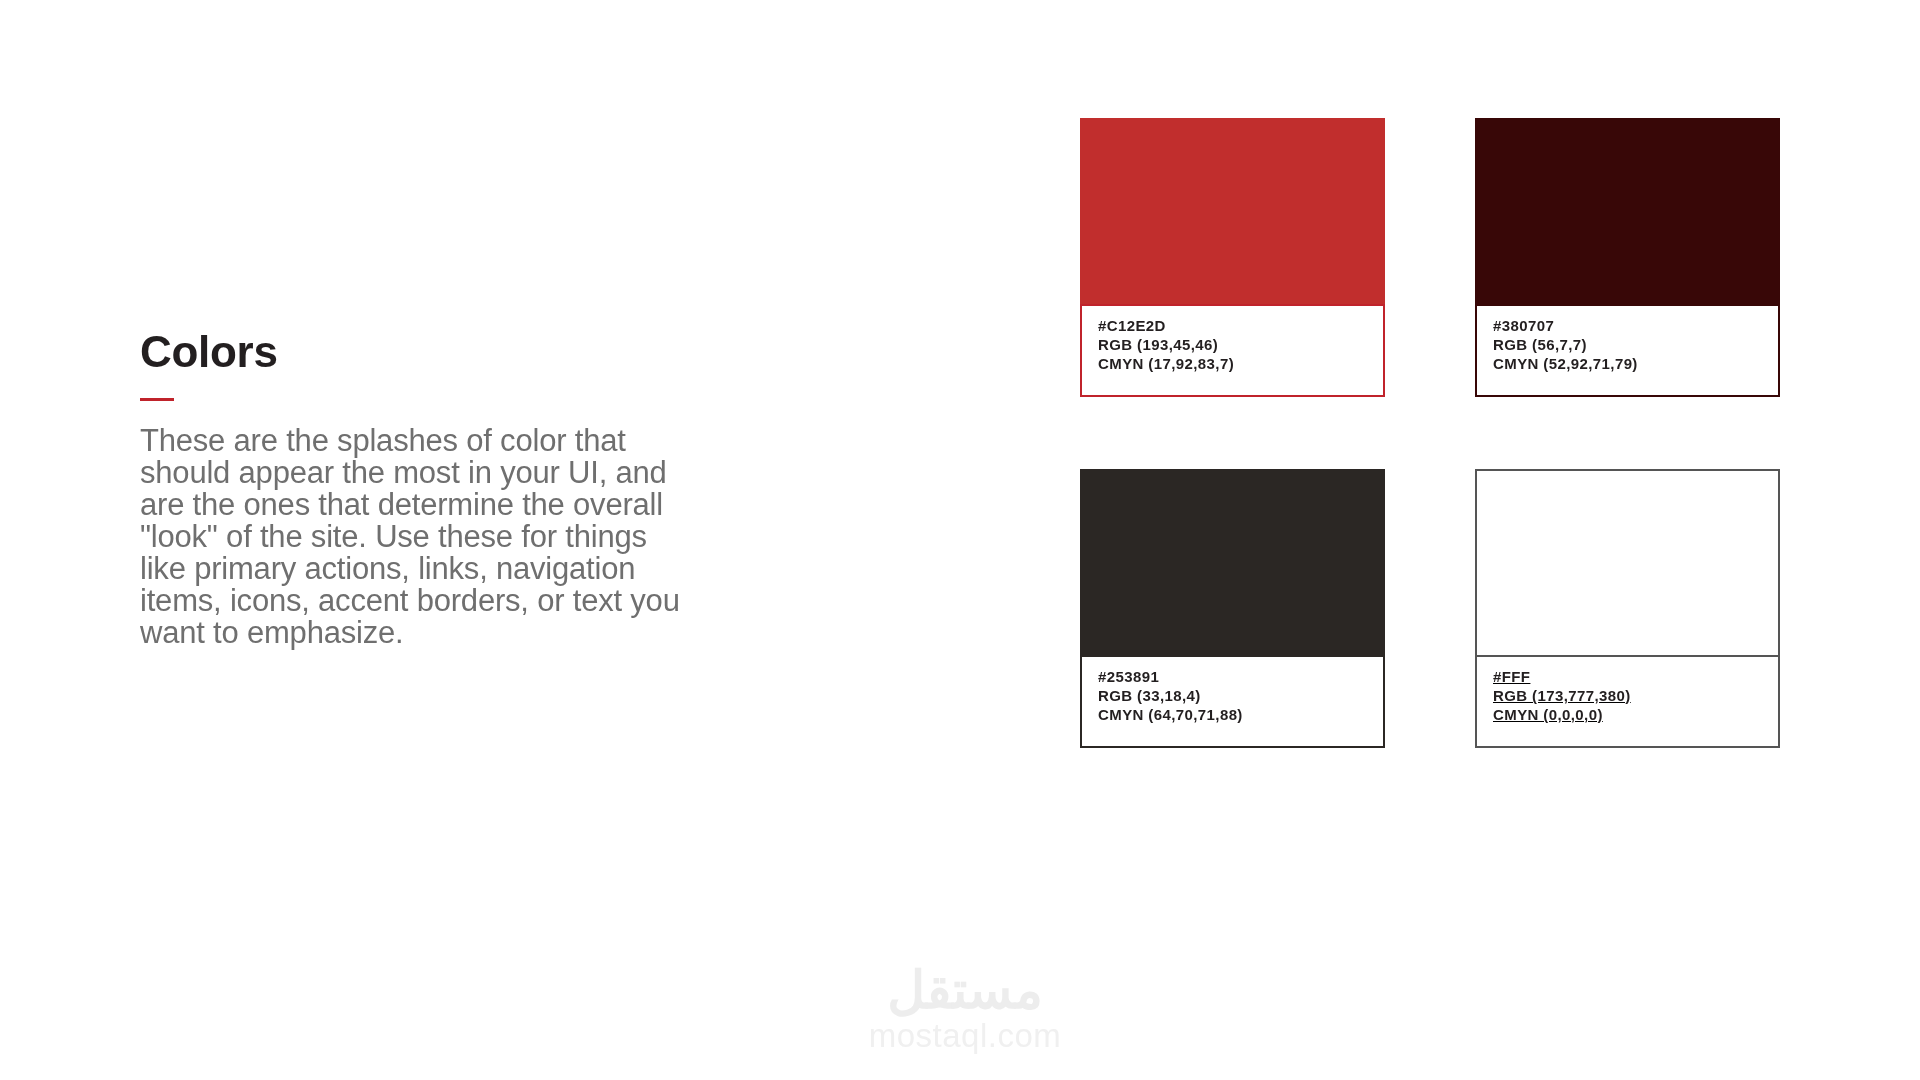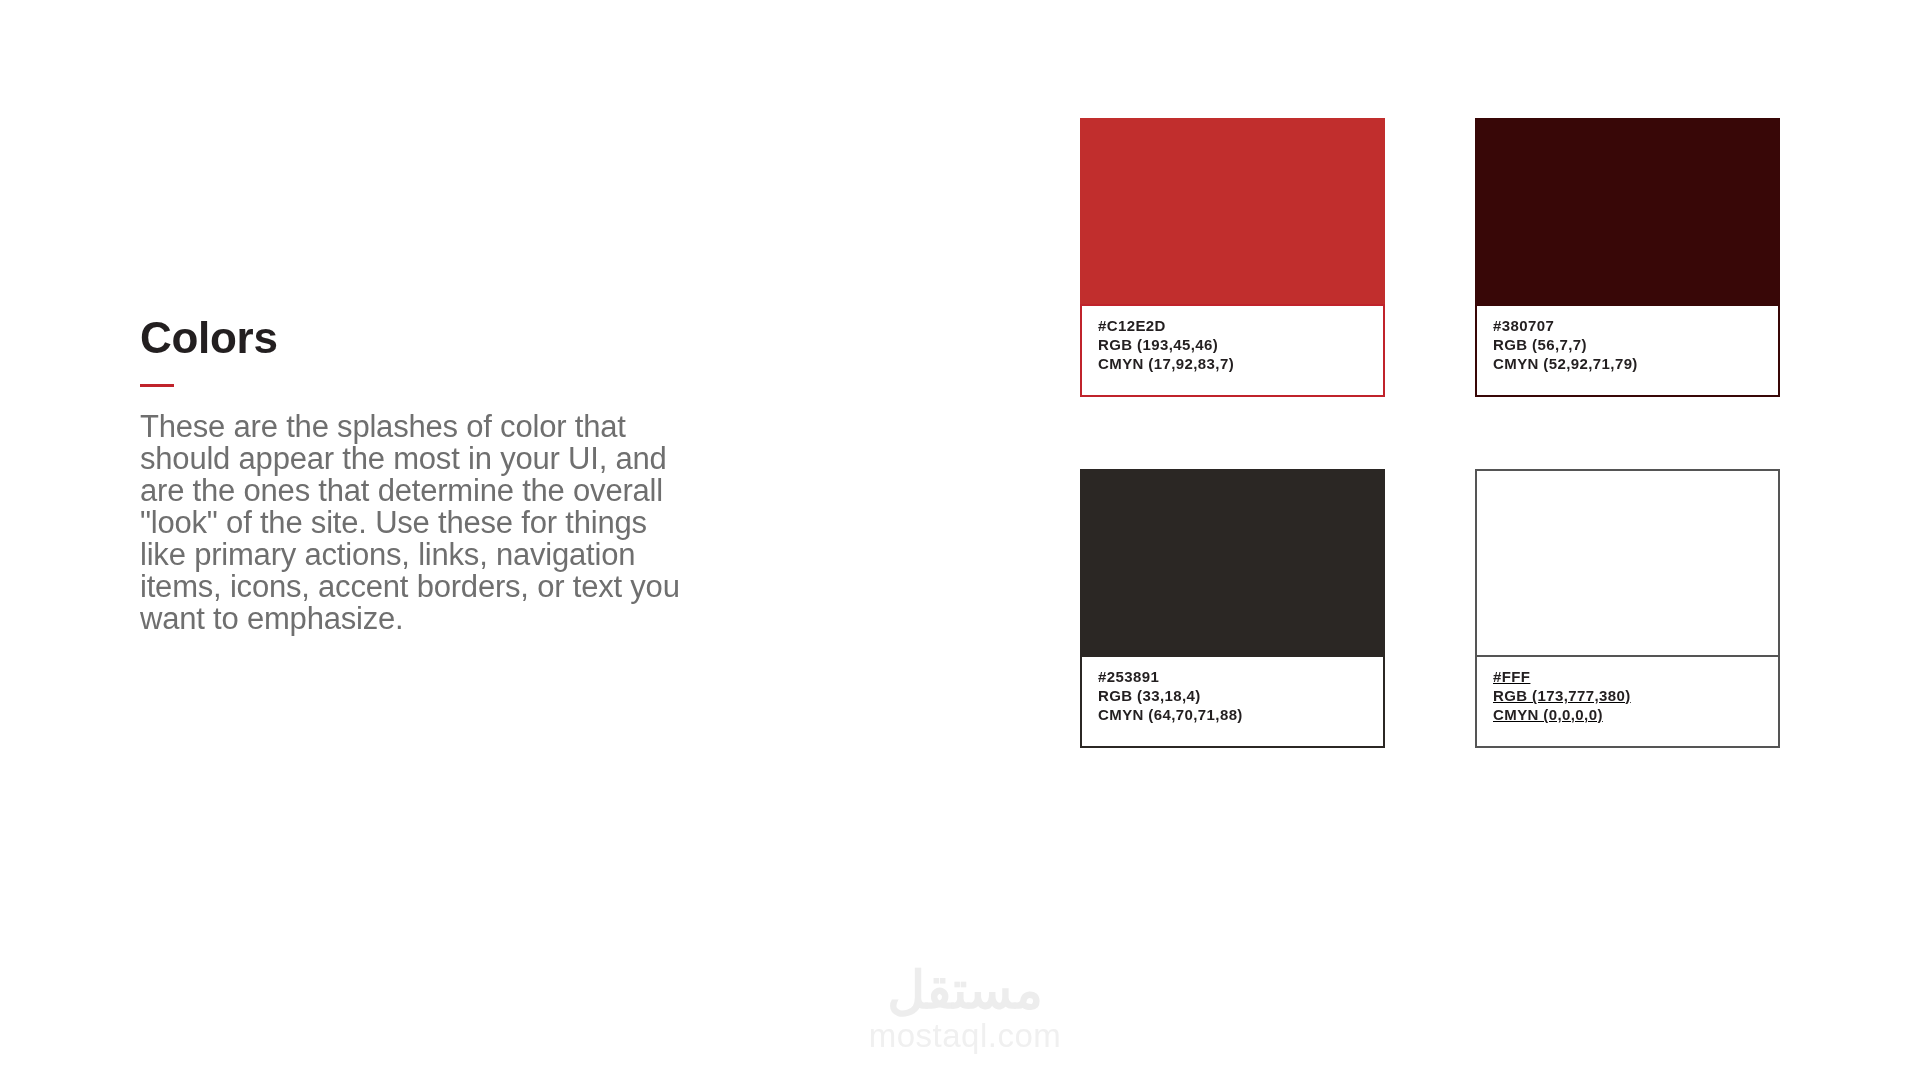--- a/index.html
+++ b/index.html
@@ -16,21 +16,21 @@
     position: relative;
     width: 1920px;
     height: 1080px;
     background: #ffffff;
   }
 
   
   .text-col {
     position: absolute;
     left: 140px;
-    top: 316px;
+    top: 330px;
     width: 560px;
   }
 
   .page-title {
     font-size: 44px;
     font-weight: 700;
     color: #231f20;
     letter-spacing: -0.3px;
     line-height: 1.0;
   }

